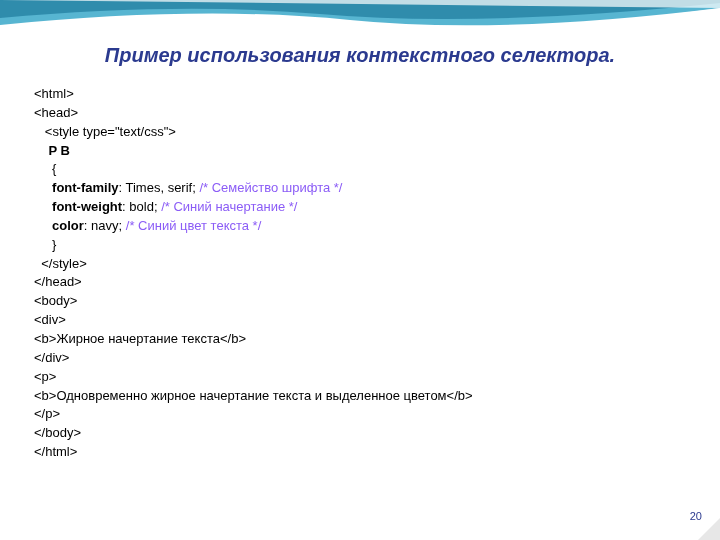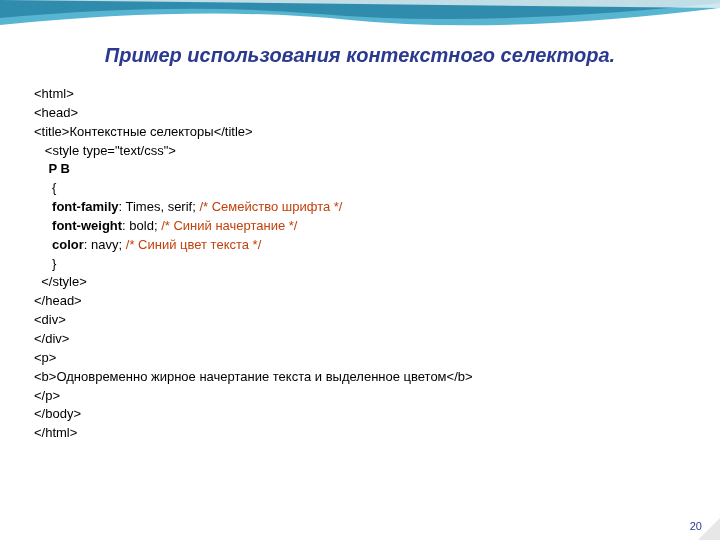--- a/index.html
+++ b/index.html
@@ -30,26 +30,26 @@
     position: relative;
     z-index: 2;
   }
   .code-block {
     margin: 18px 0 0 34px;
     font-size: 13px;
     line-height: 1.45;
     color: #000000;
     font-family: Arial, sans-serif;
   }
-  .green { color: #c2410c; }
+  .green { color: #8b5cf6; }
   .bold { font-weight: bold; }
   .page-num {
     position: absolute;
     right: 18px;
-    bottom: 8px;
+    bottom: 18px;
     color: #2b3a8f;
     font-size: 11px;
   }
   .corner-curl {
     position: absolute;
     right: 0;
     bottom: 0;
     width: 0;
     height: 0;
     border-left: 22px solid transparent;
@@ -66,31 +66,32 @@
     <path d="M0,0 L720,0 L720,3 Q480,28 320,14 Q180,2 0,18 Z" fill="#1e7a9c" opacity="0.7"></path>
     <path d="M0,0 L720,0 L720,12 Q520,40 360,26 Q210,12 0,32 L0,28 Q210,8 360,22 Q520,36 720,8 Z" fill="#ffffff" opacity="0.7"></path>
   </svg>
 </div>
 
 <div class="title">Пример использования контекстного селектора.</div>
 
 <div class="code-block">
   <div>&lt;html&gt;</div>
   <div>&lt;head&gt;</div>
-  <div><span>&lt;title&gt;</span><span>Контекстные селекторы</span><span>&lt;/title&gt;</span></div>
   <div>&nbsp;&nbsp;&nbsp;<span>&lt;style</span><span> type="text/css"&gt;</span></div>
   <div>&nbsp;&nbsp;&nbsp;&nbsp;<span class="bold">P B</span></div>
   <div>&nbsp;&nbsp;&nbsp;&nbsp;&nbsp;<span>{</span></div>
   <div>&nbsp;&nbsp;&nbsp;&nbsp;&nbsp;<span class="bold">font-family</span><span>: Times, serif; </span><span class="green">/* Семейство шрифта */</span></div>
   <div>&nbsp;&nbsp;&nbsp;&nbsp;&nbsp;<span class="bold">font-weight</span><span>: bold; </span><span class="green">/* Синий начертание */</span></div>
   <div>&nbsp;&nbsp;&nbsp;&nbsp;&nbsp;<span class="bold">color</span><span>: navy; </span><span class="green">/* Синий цвет текста */</span></div>
   <div>&nbsp;&nbsp;&nbsp;&nbsp;&nbsp;<span>}</span></div>
   <div>&nbsp;&nbsp;<span>&lt;/style&gt;</span></div>
   <div>&lt;/head&gt;</div>
+  <div>&lt;body&gt;</div>
   <div>&lt;div&gt;</div>
+  <div><span>&lt;b&gt;</span><span>Жирное начертание текста</span><span>&lt;/b&gt;</span></div>
   <div>&lt;/div&gt;</div>
   <div>&lt;p&gt;</div>
   <div><span>&lt;b&gt;</span><span>Одновременно жирное начертание текста и выделенное цветом</span><span>&lt;/b&gt;</span></div>
   <div>&lt;/p&gt;</div>
   <div>&lt;/body&gt;</div>
   <div>&lt;/html&gt;</div>
 </div>
 
 <div class="page-num">20</div>
 <div class="corner-curl"></div>

